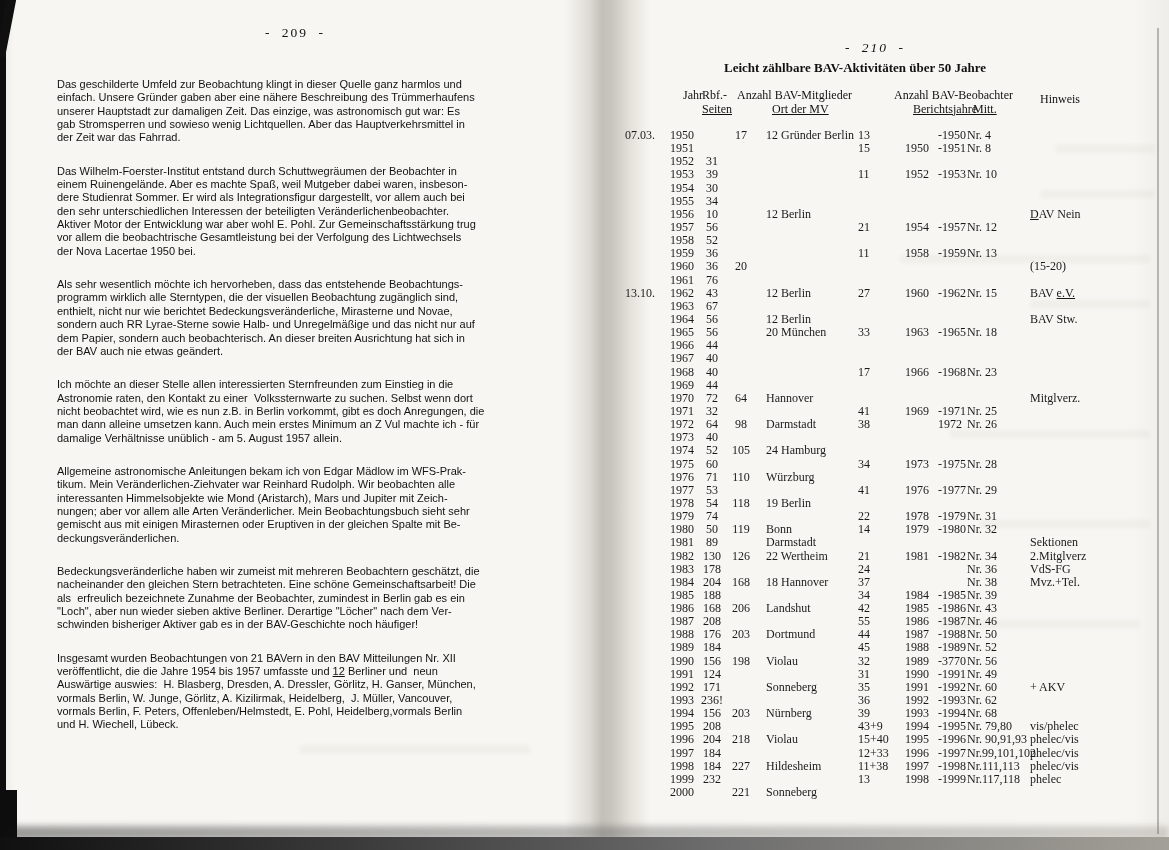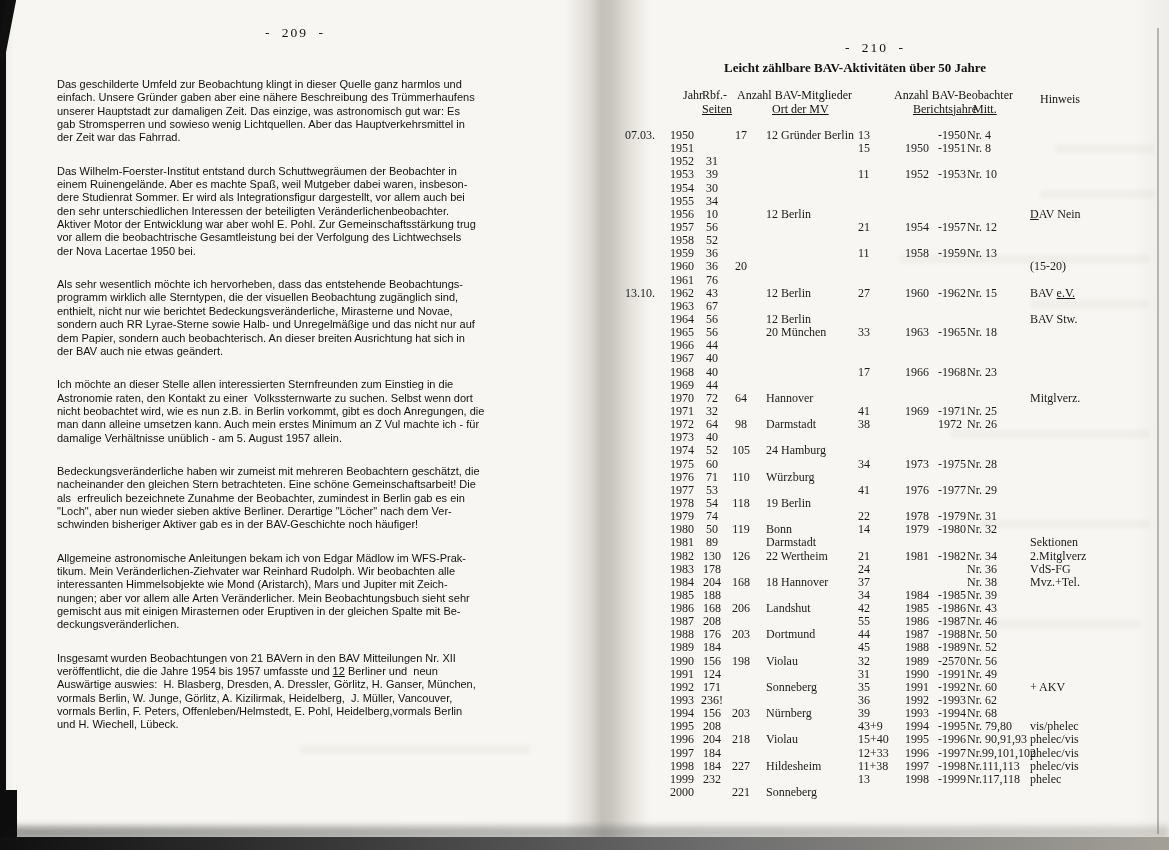--- a/index.html
+++ b/index.html
@@ -20,21 +20,21 @@
   .edge-right-line{position:absolute;left:1157px;top:28px;width:2px;height:806px;background:rgba(110,108,100,.45);}
   .ghost{position:absolute;background:#8a8878;opacity:.07;filter:blur(2px);border-radius:3px;}
   
   .pageno{position:absolute;font-size:13.5px;letter-spacing:2px;word-spacing:5px;text-align:center;color:#111;}
   .pageno-left{left:40px;top:25px;width:510px;}
   .left-text{position:absolute;left:57px;top:78px;width:520px;
     font-family:"Liberation Sans",sans-serif;font-size:11px;line-height:13.35px;color:#121212;}
   .para{white-space:pre;margin:0 0 20px 0;}
   .u-word{text-decoration:underline;}
   
-  .pageno-right{left:630px;top:40px;width:490px;}
+  .pageno-right{left:630px;top:40px;width:490px;font-style:italic;}
   .tbl-title{position:absolute;left:610px;top:60px;width:490px;text-align:center;
     font-size:13px;font-weight:bold;color:#111;}
   .thead{position:absolute;left:625px;top:88px;width:544px;font-size:12px;color:#111;}
   .thead span{position:absolute;white-space:nowrap;}
   .h-jahr{left:38px;top:0;width:40px;text-align:right;}
   .h-rbf1{left:77px;top:0;}
   .h-rbf2{left:77px;top:13.5px;text-decoration:underline;}
   .h-mitgl{left:112px;top:0;}
   .h-ort{left:147px;top:13.5px;text-decoration:underline;}
   .h-beob{left:250px;top:0;margin-left:19px;}
@@ -88,31 +88,31 @@
 programm wirklich alle Sterntypen, die der visuellen Beobachtung zugänglich sind,
 enthielt, nicht nur wie berichtet Bedeckungsveränderliche, Mirasterne und Novae,
 sondern auch RR Lyrae-Sterne sowie Halb- und Unregelmäßige und das nicht nur auf
 dem Papier, sondern auch beobachterisch. An dieser breiten Ausrichtung hat sich in
 der BAV auch nie etwas geändert.</div>
     <div class="para">Ich möchte an dieser Stelle allen interessierten Sternfreunden zum Einstieg in die
 Astronomie raten, den Kontakt zu einer  Volkssternwarte zu suchen. Selbst wenn dort
 nicht beobachtet wird, wie es nun z.B. in Berlin vorkommt, gibt es doch Anregungen, die
 man dann alleine umsetzen kann. Auch mein erstes Minimum an Z Vul machte ich - für
 damalige Verhältnisse unüblich - am 5. August 1957 allein.</div>
-    <div class="para">Bedeckungsveränderliche haben wir zumeist mit mehreren Beobachtern geschätzt, die
-nacheinander den gleichen Stern betrachteten. Eine schöne Gemeinschaftsarbeit! Die
-als  erfreulich bezeichnete Zunahme der Beobachter, zumindest in Berlin gab es ein
-"Loch", aber nun wieder sieben aktive Berliner. Derartige "Löcher" nach dem Ver-
-schwinden bisheriger Aktiver gab es in der BAV-Geschichte noch häufiger!</div>
     <div class="para">Allgemeine astronomische Anleitungen bekam ich von Edgar Mädlow im WFS-Prak-
 tikum. Mein Veränderlichen-Ziehvater war Reinhard Rudolph. Wir beobachten alle
 interessanten Himmelsobjekte wie Mond (Aristarch), Mars und Jupiter mit Zeich-
 nungen; aber vor allem alle Arten Veränderlicher. Mein Beobachtungsbuch sieht sehr
 gemischt aus mit einigen Mirasternen oder Eruptiven in der gleichen Spalte mit Be-
 deckungsveränderlichen.</div>
+    <div class="para">Bedeckungsveränderliche haben wir zumeist mit mehreren Beobachtern geschätzt, die
+nacheinander den gleichen Stern betrachteten. Eine schöne Gemeinschaftsarbeit! Die
+als  erfreulich bezeichnete Zunahme der Beobachter, zumindest in Berlin gab es ein
+"Loch", aber nun wieder sieben aktive Berliner. Derartige "Löcher" nach dem Ver-
+schwinden bisheriger Aktiver gab es in der BAV-Geschichte noch häufiger!</div>
     <div class="para"><span>Insgesamt wurden Beobachtungen von 21 BAVern in den BAV Mitteilungen Nr. XII
 veröffentlicht, die die Jahre 1954 bis 1957 umfasste und </span><span class="u-word">12</span><span> Berliner und  neun
 Auswärtige auswies:  H. Blasberg, Dresden, A. Dressler, Görlitz, H. Ganser, München,
 vormals Berlin, W. Junge, Görlitz, A. Kizilirmak, Heidelberg,  J. Müller, Vancouver,
 vormals Berlin, F. Peters, Offenleben/Helmstedt, E. Pohl, Heidelberg,vormals Berlin
 und H. Wiechell, Lübeck.</span></div>
   </div>
 
   <div class="pageno pageno-right">- 210 -</div>
   <div class="tbl-title">Leicht zählbare BAV-Aktivitäten über 50 Jahre</div>
@@ -409,21 +409,21 @@
         <span class="cell c-bis">-1989</span>
         <span class="cell c-mitt">Nr. 52</span>
       </div>
       <div class="trow">
         <span class="cell c-jahr">1990</span>
         <span class="cell c-rbf">156</span>
         <span class="cell c-mitgl">198</span>
         <span class="cell c-ort">Violau</span>
         <span class="cell c-beob">32</span>
         <span class="cell c-von">1989</span>
-        <span class="cell c-bis">-2570</span>
+        <span class="cell c-bis">-3770</span>
         <span class="cell c-mitt">Nr. 56</span>
       </div>
       <div class="trow">
         <span class="cell c-jahr">1991</span>
         <span class="cell c-rbf">124</span>
         <span class="cell c-beob">31</span>
         <span class="cell c-von">1990</span>
         <span class="cell c-bis">-1991</span>
         <span class="cell c-mitt">Nr. 49</span>
       </div>

